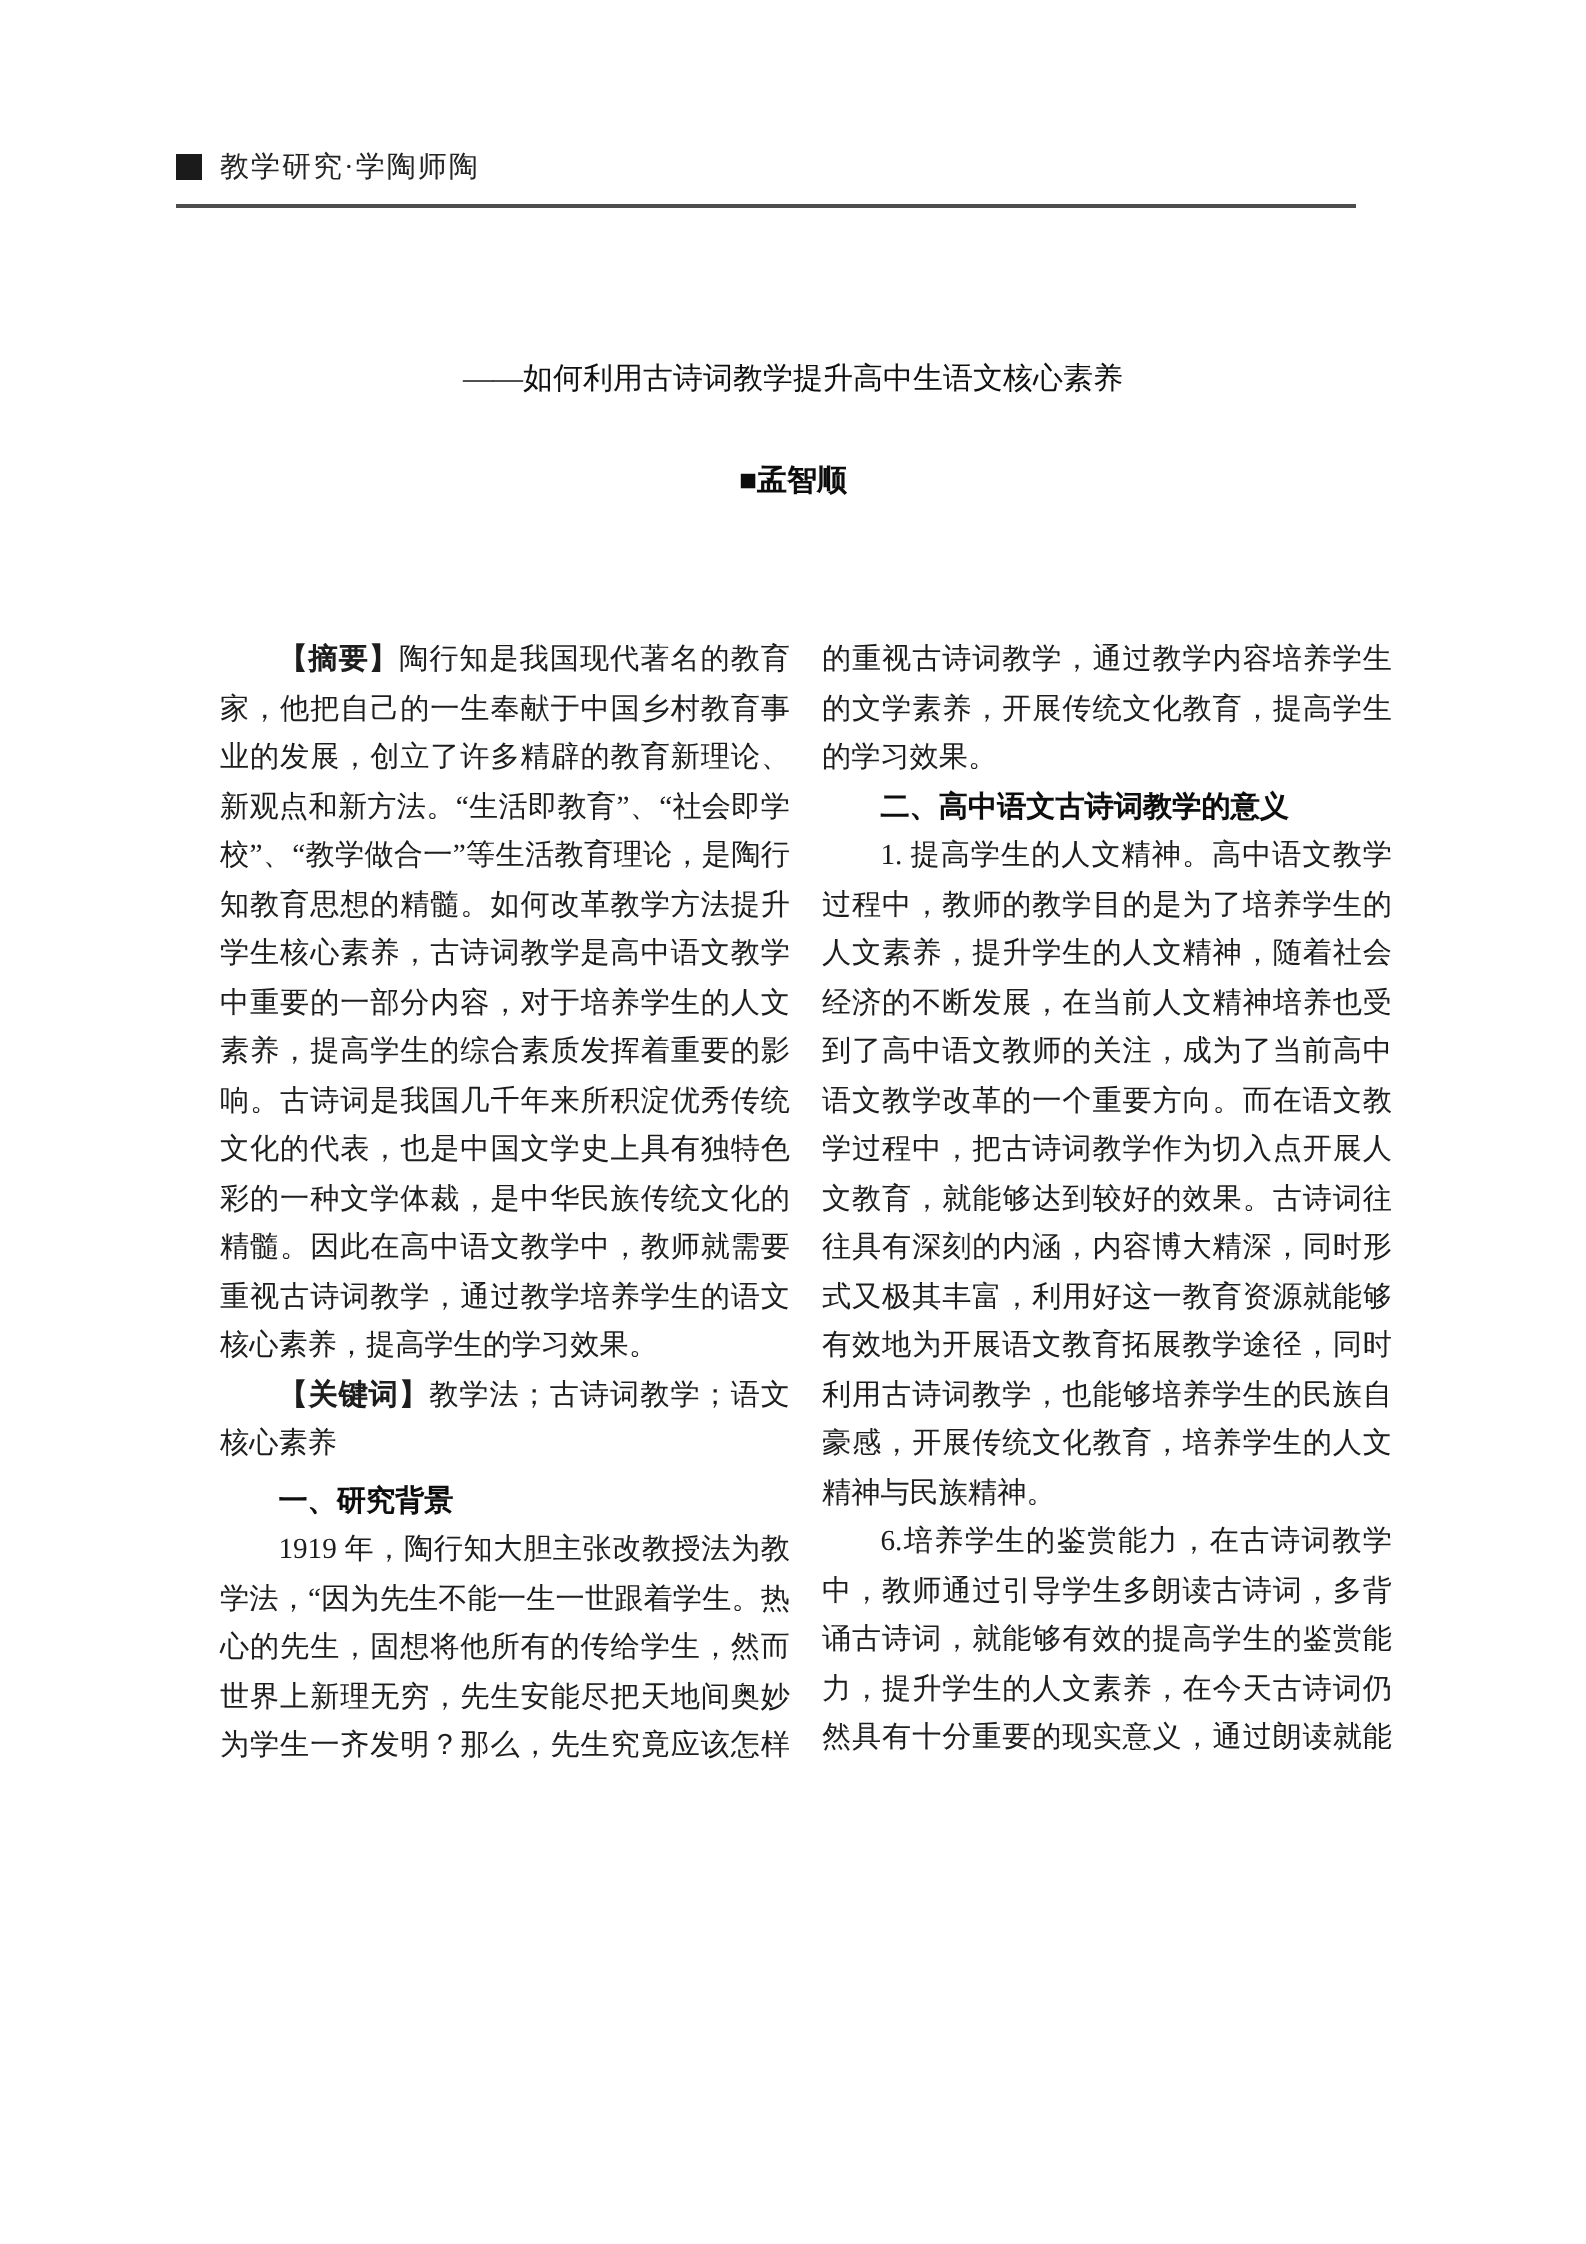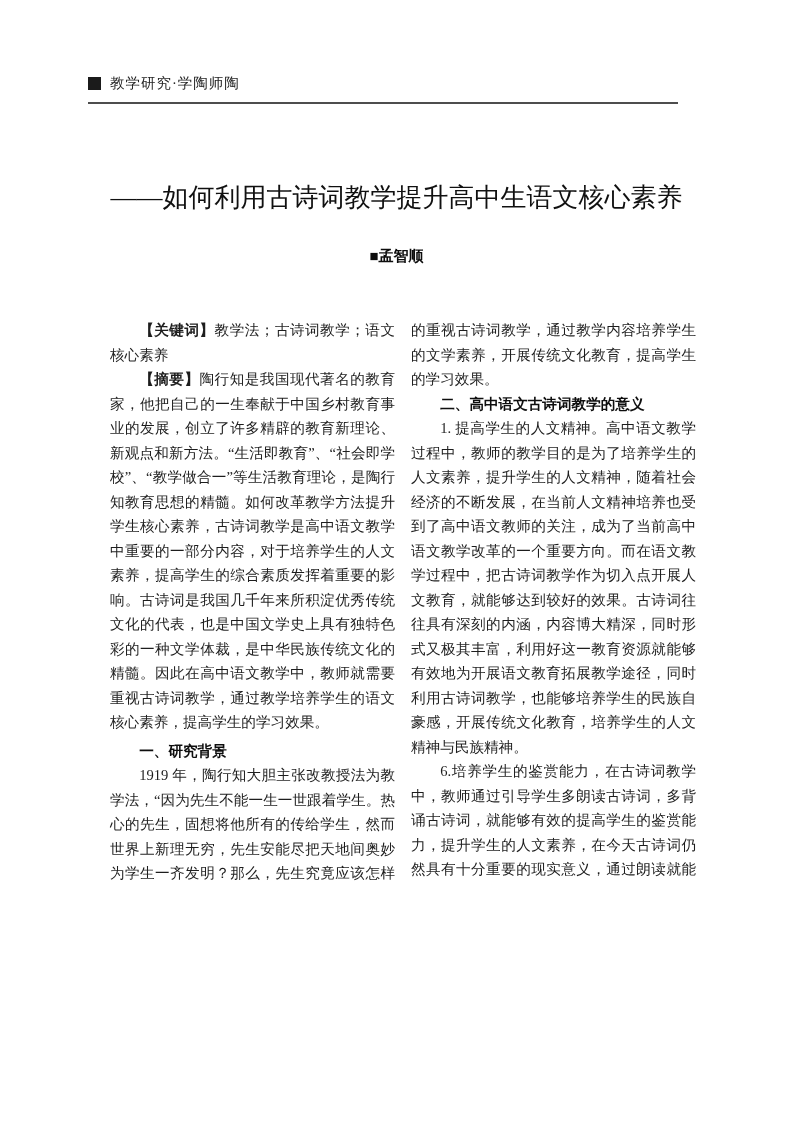--- a/index.html
+++ b/index.html
@@ -46,21 +46,21 @@
   }
   .article-title {
     font-family: "Liberation Sans", sans-serif;
     font-weight: bold;
     font-size: 27px;
     letter-spacing: 1px;
     color: #000000;
   }
   .article-subtitle {
     margin-top: 14px;
-    font-size: 26px;
+    font-size: 15px;
     color: #101010;
   }
   .article-author {
     margin-top: 32px;
     font-family: "Liberation Sans", sans-serif;
     font-weight: bold;
     font-size: 15px;
     color: #0d0d0d;
   }
 
@@ -132,22 +132,22 @@
   </div>
 
   <div class="title-block">
     <div class="article-subtitle">——如何利用古诗词教学提升高中生语文核心素养</div>
     <div class="article-author">■孟智顺</div>
   </div>
 
   <div class="columns">
 
     <div class="col">
+      <p><span class="inline-label">【摘要】</span><span>陶行知是我国现代著名的教育家，他把自己的一生奉献于中国乡村教育事业的发展，创立了许多精辟的教育新理论、新观点和新方法。“生活即教育”、“社会即学校”、“教学做合一”等生活教育理论，是陶行知教育思想的精髓。如何改革教学方法提升学生核心素养，古诗词教学是高中语文教学中重要的一部分内容，对于培养学生的人文素养，提高学生的综合素质发挥着重要的影响。古诗词是我国几千年来所积淀优秀传统文化的代表，也是中国文学史上具有独特色彩的一种文学体裁，是中华民族传统文化的精髓。因此在高中语文教学中，教师就需要重视古诗词教学，通过教学培养学生的语文核心素养，提高学生的学习效果。</span></p>
       <p><span class="inline-label">【关键词】</span><span>教学法；古诗词教学；语文核心素养</span></p>
-      <p><span class="inline-label">【摘要】</span><span>陶行知是我国现代著名的教育家，他把自己的一生奉献于中国乡村教育事业的发展，创立了许多精辟的教育新理论、新观点和新方法。“生活即教育”、“社会即学校”、“教学做合一”等生活教育理论，是陶行知教育思想的精髓。如何改革教学方法提升学生核心素养，古诗词教学是高中语文教学中重要的一部分内容，对于培养学生的人文素养，提高学生的综合素质发挥着重要的影响。古诗词是我国几千年来所积淀优秀传统文化的代表，也是中国文学史上具有独特色彩的一种文学体裁，是中华民族传统文化的精髓。因此在高中语文教学中，教师就需要重视古诗词教学，通过教学培养学生的语文核心素养，提高学生的学习效果。</span></p>
       <div class="col-heading heading-spaced">一、研究背景</div>
       <p>1919 年，陶行知大胆主张改教授法为教学法，“因为先生不能一生一世跟着学生。热心的先生，固想将他所有的传给学生，然而世界上新理无穷，先生安能尽把天地间奥妙为学生一齐发明？那么，先生究竟应该怎样才好？我以为先生不是教书，不是教学生，乃是教学生学。”古诗词是我国优秀传统文化的代表，也是中国文学史上最有代表性的一种文体，在高中语文教学过程中，教师就需要充分</p>
     </div>
 
     <div class="col">
       <p style="text-indent:0;">的重视古诗词教学，通过教学内容培养学生的文学素养，开展传统文化教育，提高学生的学习效果。</p>
       <div class="col-heading">二、高中语文古诗词教学的意义</div>
       <p>1. 提高学生的人文精神。高中语文教学过程中，教师的教学目的是为了培养学生的人文素养，提升学生的人文精神，随着社会经济的不断发展，在当前人文精神培养也受到了高中语文教师的关注，成为了当前高中语文教学改革的一个重要方向。而在语文教学过程中，把古诗词教学作为切入点开展人文教育，就能够达到较好的效果。古诗词往往具有深刻的内涵，内容博大精深，同时形式又极其丰富，利用好这一教育资源就能够有效地为开展语文教育拓展教学途径，同时利用古诗词教学，也能够培养学生的民族自豪感，开展传统文化教育，培养学生的人文精神与民族精神。</p>
       <p>6.培养学生的鉴赏能力，在古诗词教学中，教师通过引导学生多朗读古诗词，多背诵古诗词，就能够有效的提高学生的鉴赏能力，提升学生的人文素养，在今天古诗词仍然具有十分重要的现实意义，通过朗读就能够让学生了解古诗词中的大意，加深对于内容的理解，对于一些只可意会不可言传的内容进行深入的体会。同时在教学过程中，通过阅读和背诵能够让学生产生情感上的共鸣，提高古诗词教学的效率，学生在学习的过程中，不</p>
     </div>

